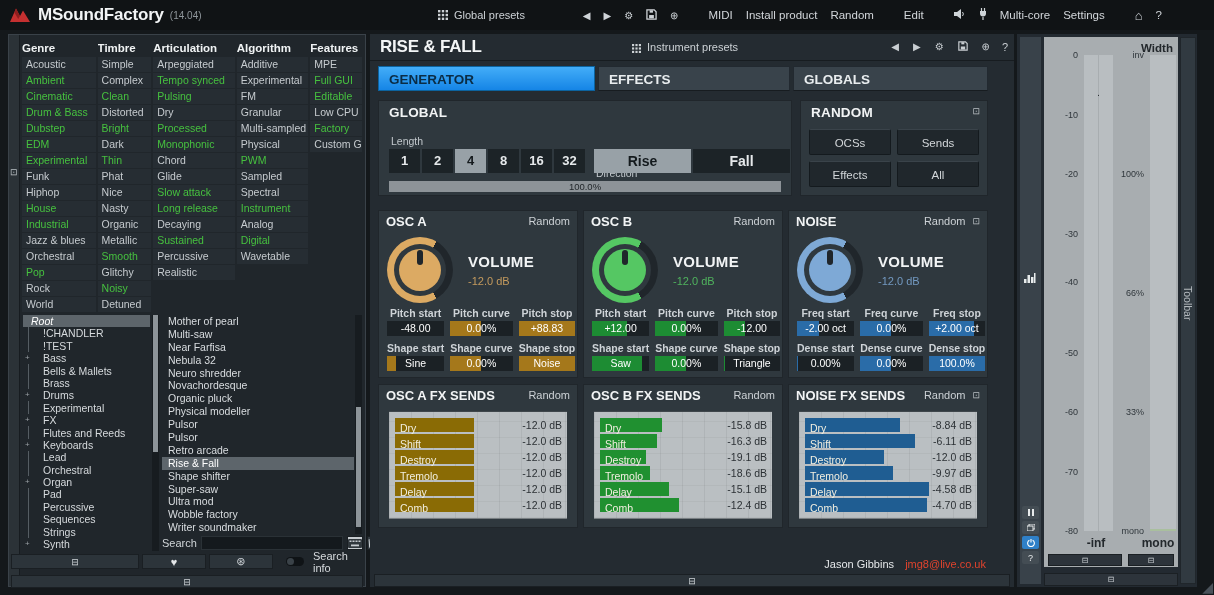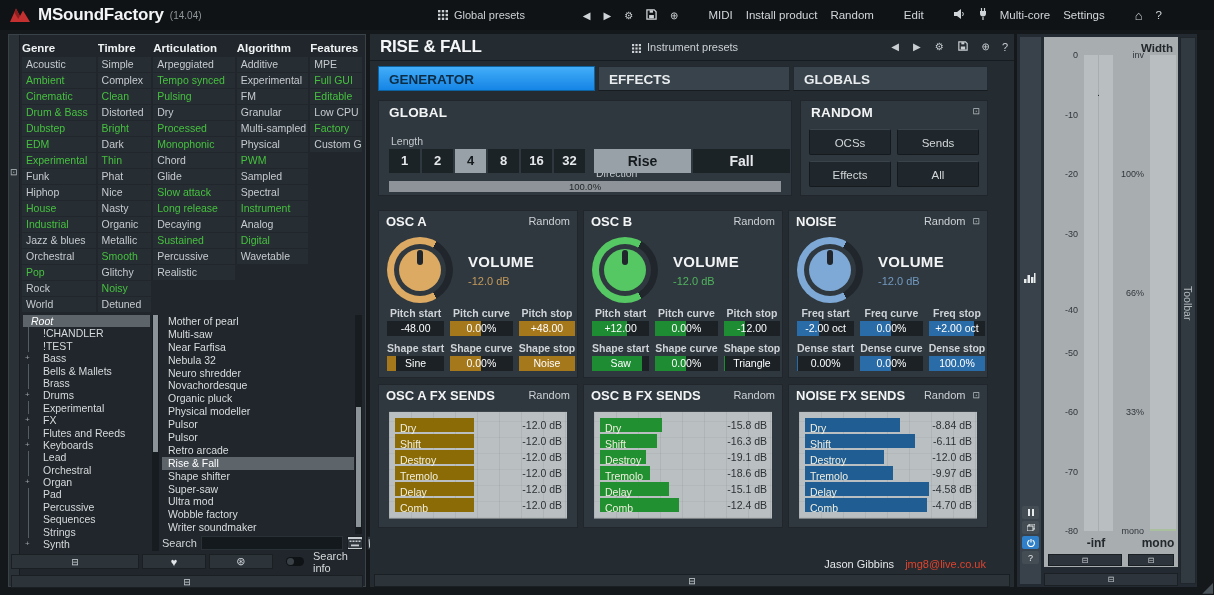--- a/index.html
+++ b/index.html
@@ -462,21 +462,21 @@
               <div class="plab">Pitch curve</div>
               <div class="pfield">
                 <div class="pfill" style="width: 50%;"></div>
                 <div class="ptxt">0.00%</div>
               </div>
             </div>
             <div>
               <div class="plab">Pitch stop</div>
               <div class="pfield">
                 <div class="pfill" style="width: 100%;"></div>
-                <div class="ptxt">+48.00</div>
+                <div class="ptxt">+88.83</div>
               </div>
             </div>
             <div>
               <div class="plab">Shape start</div>
               <div class="pfield">
                 <div class="pfill" style="width: 16%;"></div>
                 <div class="ptxt">Sine</div>
               </div>
             </div>
             <div>
@@ -712,21 +712,21 @@
       <span class="tinybtn" style="top:514px;color:#e8ebec;font-size:9px;">?</span>
     </div>
     <div class="marea">
       <span class="mhdr out">Out</span>
       <span class="mhdr wid">Width</span>
       <div class="tickcol dbs" id="db-ticks">
           <div class="mtick" style="top: 13px;">0</div>
           <div class="mtick" style="top: 72.5px;">-10</div>
           <div class="mtick" style="top: 132px;">-20</div>
           <div class="mtick" style="top: 191.5px;">-30</div>
-          <div class="mtick" style="top: 268px;">-40</div>
+          <div class="mtick" style="top: 240px;">-40</div>
           <div class="mtick" style="top: 310.5px;">-50</div>
           <div class="mtick" style="top: 370px;">-60</div>
           <div class="mtick" style="top: 429.5px;">-70</div>
           <div class="mtick" style="top: 489px;">-80</div>
         </div>
       <div class="obars">
           <div></div>
           <div></div>
         </div>
       <div class="tickcol wts" id="width-ticks">

